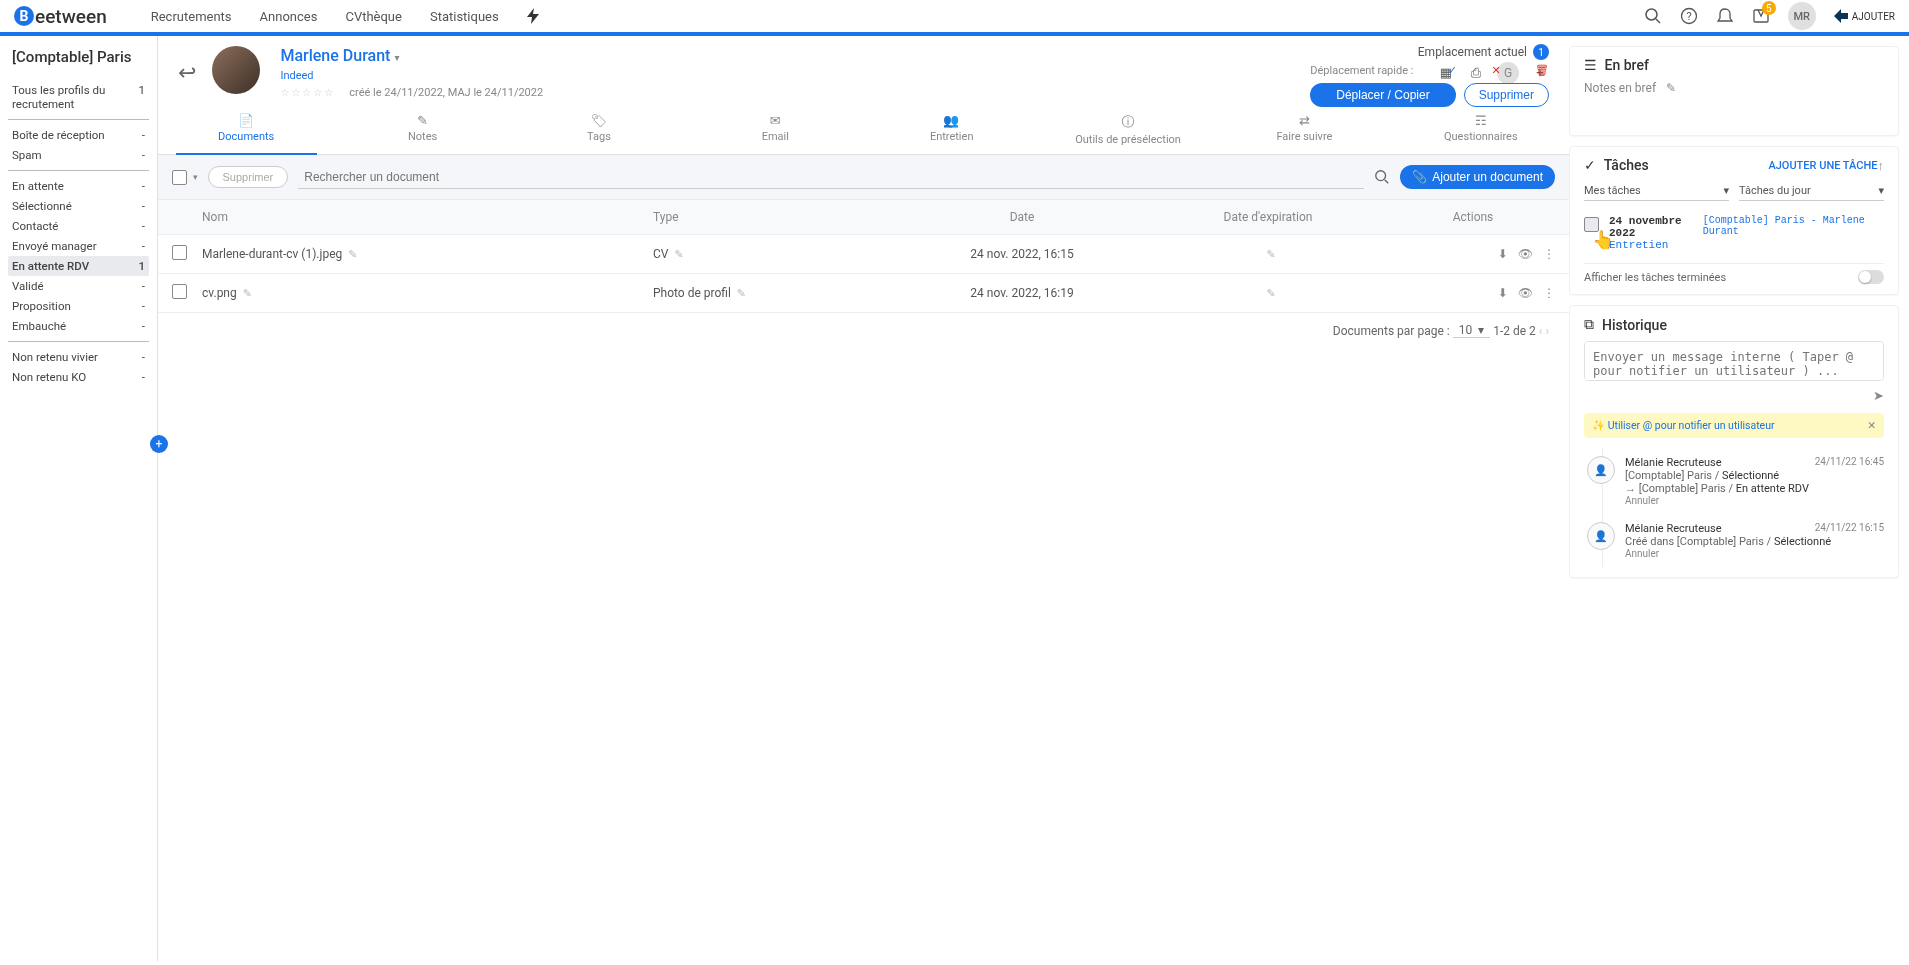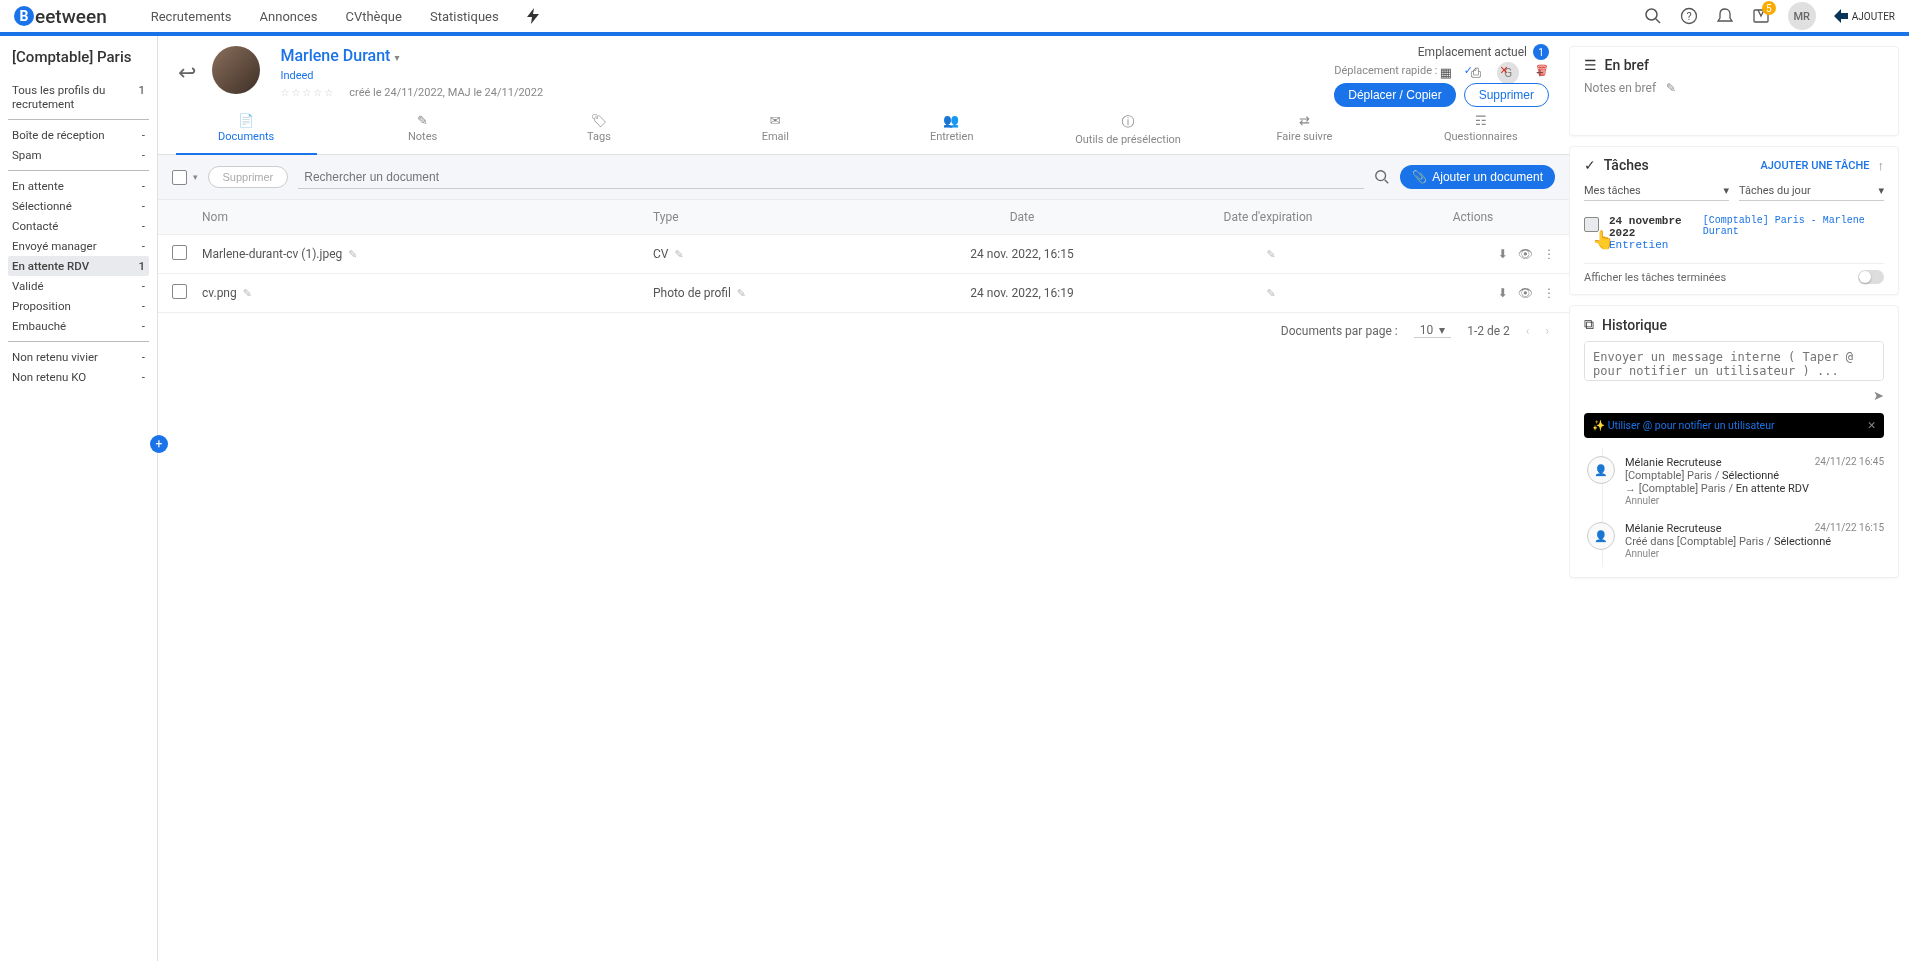--- a/index.html
+++ b/index.html
@@ -34,21 +34,21 @@
 .profile-actions { margin-left: auto; display: flex; gap: 12px; align-items: center; color: #888; }
 .profile-actions .circ { width: 22px; height: 22px; border-radius: 50%; background: #e0e0e0; display:flex; align-items:center; justify-content:center; font-size:12px; color:#888; }
 .header-right-top { position: absolute; right: 20px; top: 8px; text-align: right; font-size: 12px; }
 .loc-row { display: flex; align-items: center; justify-content: flex-end; gap: 6px; margin-bottom: 4px; color:#555; }
 .loc-badge { background: #1a73e8; color: #fff; border-radius: 50%; width: 16px; height: 16px; font-size: 10px; display: inline-flex; align-items: center; justify-content: center; }
 .quick-row { display: flex; align-items: center; justify-content: space-between; gap: 8px; color: #888; font-size: 11px; margin-bottom: 6px; }
 .quick-row .chk { color: #1a73e8; cursor: pointer; }
 .quick-row .x { color: #d93025; cursor: pointer; }
 .quick-row .trash { color: #d93025; cursor: pointer; }
 .btn-row { display: flex; gap: 8px; justify-content: flex-end; }
-.btn-primary { background: #1a73e8; color: #fff; border: none; border-radius: 14px; padding: 5px 14px; font-size: 12px; cursor: pointer; }
+.btn-primary { background: #1a73e8; color: #fff; border: none; border-radius: 14px; padding: 5px 26px; font-size: 12px; cursor: pointer; }
 .btn-outline { background: #fff; color: #1a73e8; border: 1px solid #1a73e8; border-radius: 14px; padding: 4px 14px; font-size: 12px; cursor: pointer; }
 
 .tabs { display: flex; border-bottom: 1px solid #e0e0e0; margin-top: 6px; }
 .tab { flex: 1; text-align: center; padding: 6px 0 8px 0; font-size: 11px; color: #888; cursor: pointer; position: relative; }
 .tab.active { color: #1a73e8; }
 .tab.active::after { content: ""; position: absolute; bottom: -1px; left: 10%; right: 10%; height: 2px; background: #1a73e8; }
 .tab-icon { display: block; margin: 0 auto 2px; font-size: 13px; }
 
 .doc-toolbar { display: flex; align-items: center; gap: 10px; padding: 10px 14px; background: #f4f6f9; border-bottom: 1px solid #e8eaed; }
 .chk-box { width: 15px; height: 15px; border: 1.5px solid #888; border-radius: 2px; cursor: pointer; display:inline-block; background:#fff; }
@@ -59,39 +59,39 @@
 
 .table-head, .table-row { display: flex; align-items: center; padding: 10px 14px; border-bottom: 1px solid #eee; font-size: 12px; color: #555; }
 .table-head { background: #f8f9fa; color: #888; }
 .col-chk { width: 30px; }
 .col-name { flex: 2.2; }
 .col-type { flex: 1.2; }
 .col-date { flex: 1.2; text-align: center; }
 .col-exp { flex: 1.2; text-align: center; }
 .col-act { flex: 0.8; text-align: right; display:flex; gap:10px; justify-content:flex-end; color:#888; }
 .edit-pen { color: #bbb; margin-left: 6px; font-size: 11px; cursor: pointer; }
-.table-footer { display: flex; justify-content: flex-end; align-items: center; gap: 16px; padding: 10px 20px; font-size: 12px; color: #666; }
+.table-footer { display: flex; justify-content: flex-end; align-items: center; gap: 3px; padding: 10px 20px; font-size: 12px; color: #666; }
 .page-drop { border-bottom: 1px solid #ccc; padding: 0 6px; cursor: pointer; }
 
 .rightpanel { width: 340px; padding: 10px 10px 10px 0; overflow-y: auto; }
 .card { background: #fff; border: 1px solid #f0f0f0; border-radius: 4px; box-shadow: 0 1px 2px rgba(0,0,0,0.04); margin-bottom: 10px; padding: 10px 14px; }
 .card-head { display: flex; align-items: center; gap: 8px; font-weight: 500; font-size: 14px; color: #333; margin-bottom: 8px; }
 .notes-row { display: flex; align-items: center; gap: 10px; color: #888; font-size: 12px; }
 .task-head { display: flex; align-items: center; justify-content: space-between; }
 .task-add { color: #1a73e8; font-size: 11px; font-weight: 500; cursor: pointer; }
 .drops { display: flex; gap: 10px; margin: 8px 0; }
 .drop { flex: 1; border-bottom: 1px solid #ccc; font-size: 11px; color: #555; padding: 3px 0; display: flex; justify-content: space-between; cursor: pointer; }
 .task-row { display: flex; gap: 10px; padding: 6px 0; font-size: 11px; align-items:flex-start; position:relative;font-family:Liberation Mono, monospace; }
 .task-row .chk-box { margin-top: 2px; background:#e8eaed; cursor:pointer; }
 .task-link { color: #1a73e8; }
 .toggle { width: 26px; height: 14px; background: #ddd; border-radius: 8px; position: relative; cursor: pointer; }
 .toggle::after { content: ""; position: absolute; width: 12px; height: 12px; background: #fff; border-radius: 50%; top: 1px; left: 1px; box-shadow: 0 1px 2px rgba(0,0,0,0.3); }
 .msg-input { width: 100%; border: 1px solid #e0e0e0; border-radius: 4px; padding: 8px; font-size: 12px; color: #888; resize: none; height: 40px; }
 .send-row { display: flex; justify-content: flex-end; padding: 4px 0; color: #888; }
-.tip-box { background: #000000; border-radius: 4px; padding: 6px 8px; font-size: 10.5px; color: #1a73e8; display: flex; justify-content: space-between; align-items: center; margin: 6px 0 10px; }
+.tip-box { background: #fef9c3; border-radius: 4px; padding: 6px 8px; font-size: 10.5px; color: #1a73e8; display: flex; justify-content: space-between; align-items: center; margin: 6px 0 10px; }
 .hist-row { display: flex; gap: 10px; padding: 8px 0; font-size: 11px; border-left: 1px solid #eee; margin-left: 18px; padding-left: 12px; position: relative; }
 .hist-avatar { width: 28px; height: 28px; border-radius: 50%; border: 1px solid #ccc; display: flex; align-items: center; justify-content: center; color: #888; background: #fafafa; margin-left: -28px; }
 .hist-body { flex: 1; }
 .hist-time { color: #888; font-size: 10px; }
 .hist-body .line { color: #666; }
 .hist-body .strong { font-weight: 400; color: #333; }
 .hist-body .cancel { color: #888; cursor: pointer; font-size: 10px; }
 .add-fab { position: fixed; left: 150px; top: 435px; width: 18px; height: 18px; background: #1a73e8; color: #fff; border-radius: 50%; display: flex; align-items: center; justify-content: center; font-size: 12px; cursor: pointer; z-index:10; }
 .cursor-hand { position: absolute; font-size: 18px; color: #000; pointer-events: none; z-index: 100; }
 svg { display: block; }
@@ -331,21 +331,21 @@
           <span>✎</span>
         </div>
       </div>
 
       <div class="card">
         <div class="task-head">
           <div class="card-head" style="margin:0">
               <span>✓</span>
               <span>Tâches</span>
             </div>
-          <div style="display:flex;gap:8px;align-items:center">
+          <div style="display:flex;align-items:center">
             <span class="task-add">AJOUTER UNE TÂCHE</span>
             <span style="color:#888;cursor:pointer">↑</span>
           </div>
         </div>
         <div class="drops">
           <div class="drop">
               <span>Mes tâches</span>
               <span>▾</span>
             </div>
           <div class="drop">

